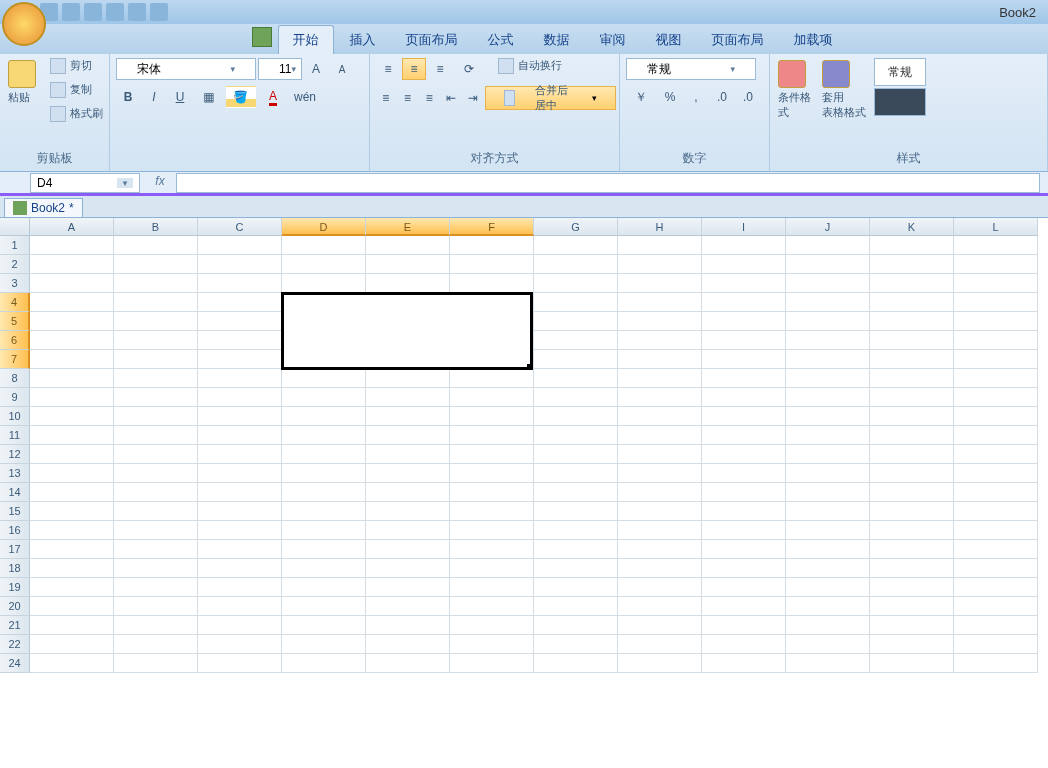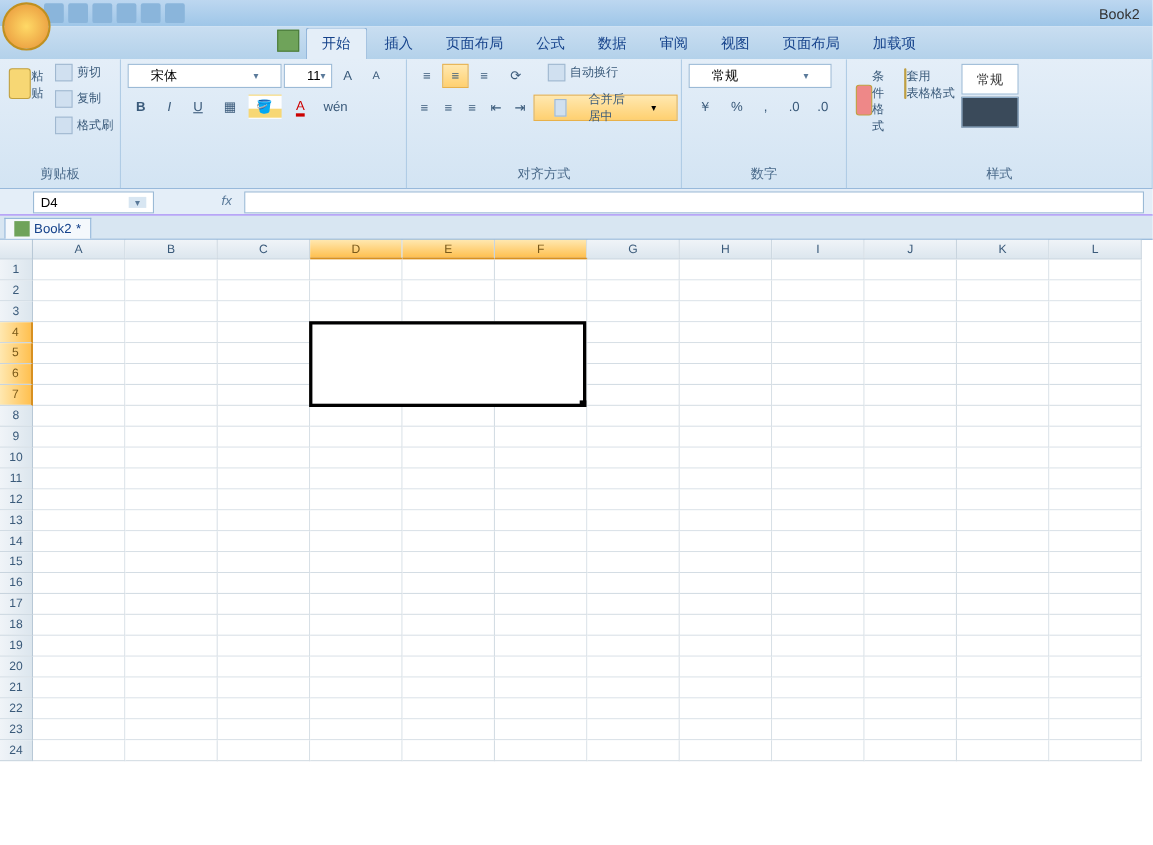--- a/index.html
+++ b/index.html
@@ -22,41 +22,41 @@
 
 
 .ribbon { height: 118px; background: linear-gradient(#e4eef8, #d3e4f3); border-bottom: 1px solid #8db2d8; display: flex; }
 .group { border-right: 1px solid #b0cce5; display: flex; flex-direction: column; padding: 4px 6px 2px 6px; position: relative; }
 .group-body { flex: 1; display: flex; gap: 4px; align-items: flex-start; }
 .group-label { text-align: center; font-size: 12px; color: #4a6a8a; padding: 2px 0; position: relative; }
 
 .vstack { display: flex; flex-direction: column; gap: 2px; }
 .hstack { display: flex; gap: 2px; align-items: center; }
 
-.big-btn { display: flex; flex-direction: row; align-items: center; width: 40px; padding: 2px; font-family: Liberation Mono, monospace; }
+.big-btn { display: flex; flex-direction: column; width: 40px; padding: 2px; font-family: Liberation Mono, monospace; }
 .big-icon { width: 28px; height: 28px; background: #f7d774; border: 1px solid #c0a040; border-radius: 3px; }
 .big-label { font-size: 11px; color: #3a5a7a; margin-top: 2px; }
 
 .small-row { display: flex; gap: 4px; height: 22px; }
 .small-icon { width: 16px; height: 16px; background: #d0e0f0; border: 1px solid #a0b8d0; }
 .small-text { font-size: 11px; color: #3a5a7a; }
 
 .combo { height: 22px; border: 1px solid #9bbad6; background: #fff; display: flex; align-items: center; padding: 0 20px; font-size: 12px; }
 .combo.font { width: 140px; }
 .combo.size { width: 44px; }
 .combo-arrow { margin-left: auto; color: #5a7a9a; font-size: 9px; }
 
 .tbtn { width: 24px; height: 22px; border: 1px solid transparent; display: flex; align-items: center; justify-content: center; color: #3a5a7a; font-size: 12px; }
 .tbtn.active { background: linear-gradient(#ffe8b0, #ffd070); border: 1px solid #e8b14a; }
 .tbtn.wide { width: 30px; }
 
 .merge-active { background: linear-gradient(#ffe8b0, #ffd070); border: 1px solid #e8b14a; padding: 2px 18px; display: flex; align-items: center; gap: 20px; height: 24px; }
 
 
-.name-formula { height: 24px; background: #e4eef8; border-bottom: 1px solid #8b5cf6; display: flex; align-items: center; gap: 46px; }
+.name-formula { height: 24px; background: #e4eef8; border-bottom: 3px solid #8b5cf6; display: flex; align-items: center; }
 .name-box { width: 110px; height: 20px; background: #fff; border: 1px solid #9bbad6; margin-left: 30px; display: flex; align-items: center; padding: 0 6px; font-size: 12px; }
 .name-arrow { margin-left: auto; width: 16px; text-align: center; background: #d8e6f2; color: #5a7a9a; font-size: 9px; }
 .fx-area { display: flex; align-items: center; gap: 6px; margin-left: 10px; flex: 1; }
 .fx-btn { width: 20px; height: 18px; color: #5a7a9a; font-style: italic; text-align: center; }
 .formula-input { flex: 1; height: 20px; background: #fff; border: 1px solid #9bbad6; margin-right: 8px; }
 
 
 .wb-tab-row { height: 22px; background: #d8e6f2; border-bottom: 1px solid #8db2d8; display: flex; align-items: flex-end; padding-left: 4px; }
 .wb-tab { background: #f4f8fc; border: 1px solid #8db2d8; border-bottom: none; padding: 2px 8px; font-size: 12px; color: #15428b; display: flex; align-items: center; gap: 4px; }
 .wb-tab-icon { width: 14px; height: 14px; background: #6fa35a; }
@@ -599,35 +599,20 @@
         <div class="cell"></div>
         <div class="cell"></div>
         <div class="cell"></div>
         <div class="cell"></div>
         <div class="cell"></div>
         <div class="cell"></div>
         <div class="cell"></div>
         <div class="cell"></div>
       </div>
       <div class="row">
-        <div class="rowh">23</div>
-        <div class="cell"></div>
-        <div class="cell"></div>
-        <div class="cell"></div>
-        <div class="cell"></div>
-        <div class="cell"></div>
-        <div class="cell"></div>
-        <div class="cell"></div>
-        <div class="cell"></div>
-        <div class="cell"></div>
-        <div class="cell"></div>
-        <div class="cell"></div>
-        <div class="cell"></div>
-      </div>
-      <div class="row">
         <div class="rowh">24</div>
         <div class="cell"></div>
         <div class="cell"></div>
         <div class="cell"></div>
         <div class="cell"></div>
         <div class="cell"></div>
         <div class="cell"></div>
         <div class="cell"></div>
         <div class="cell"></div>
         <div class="cell"></div>

